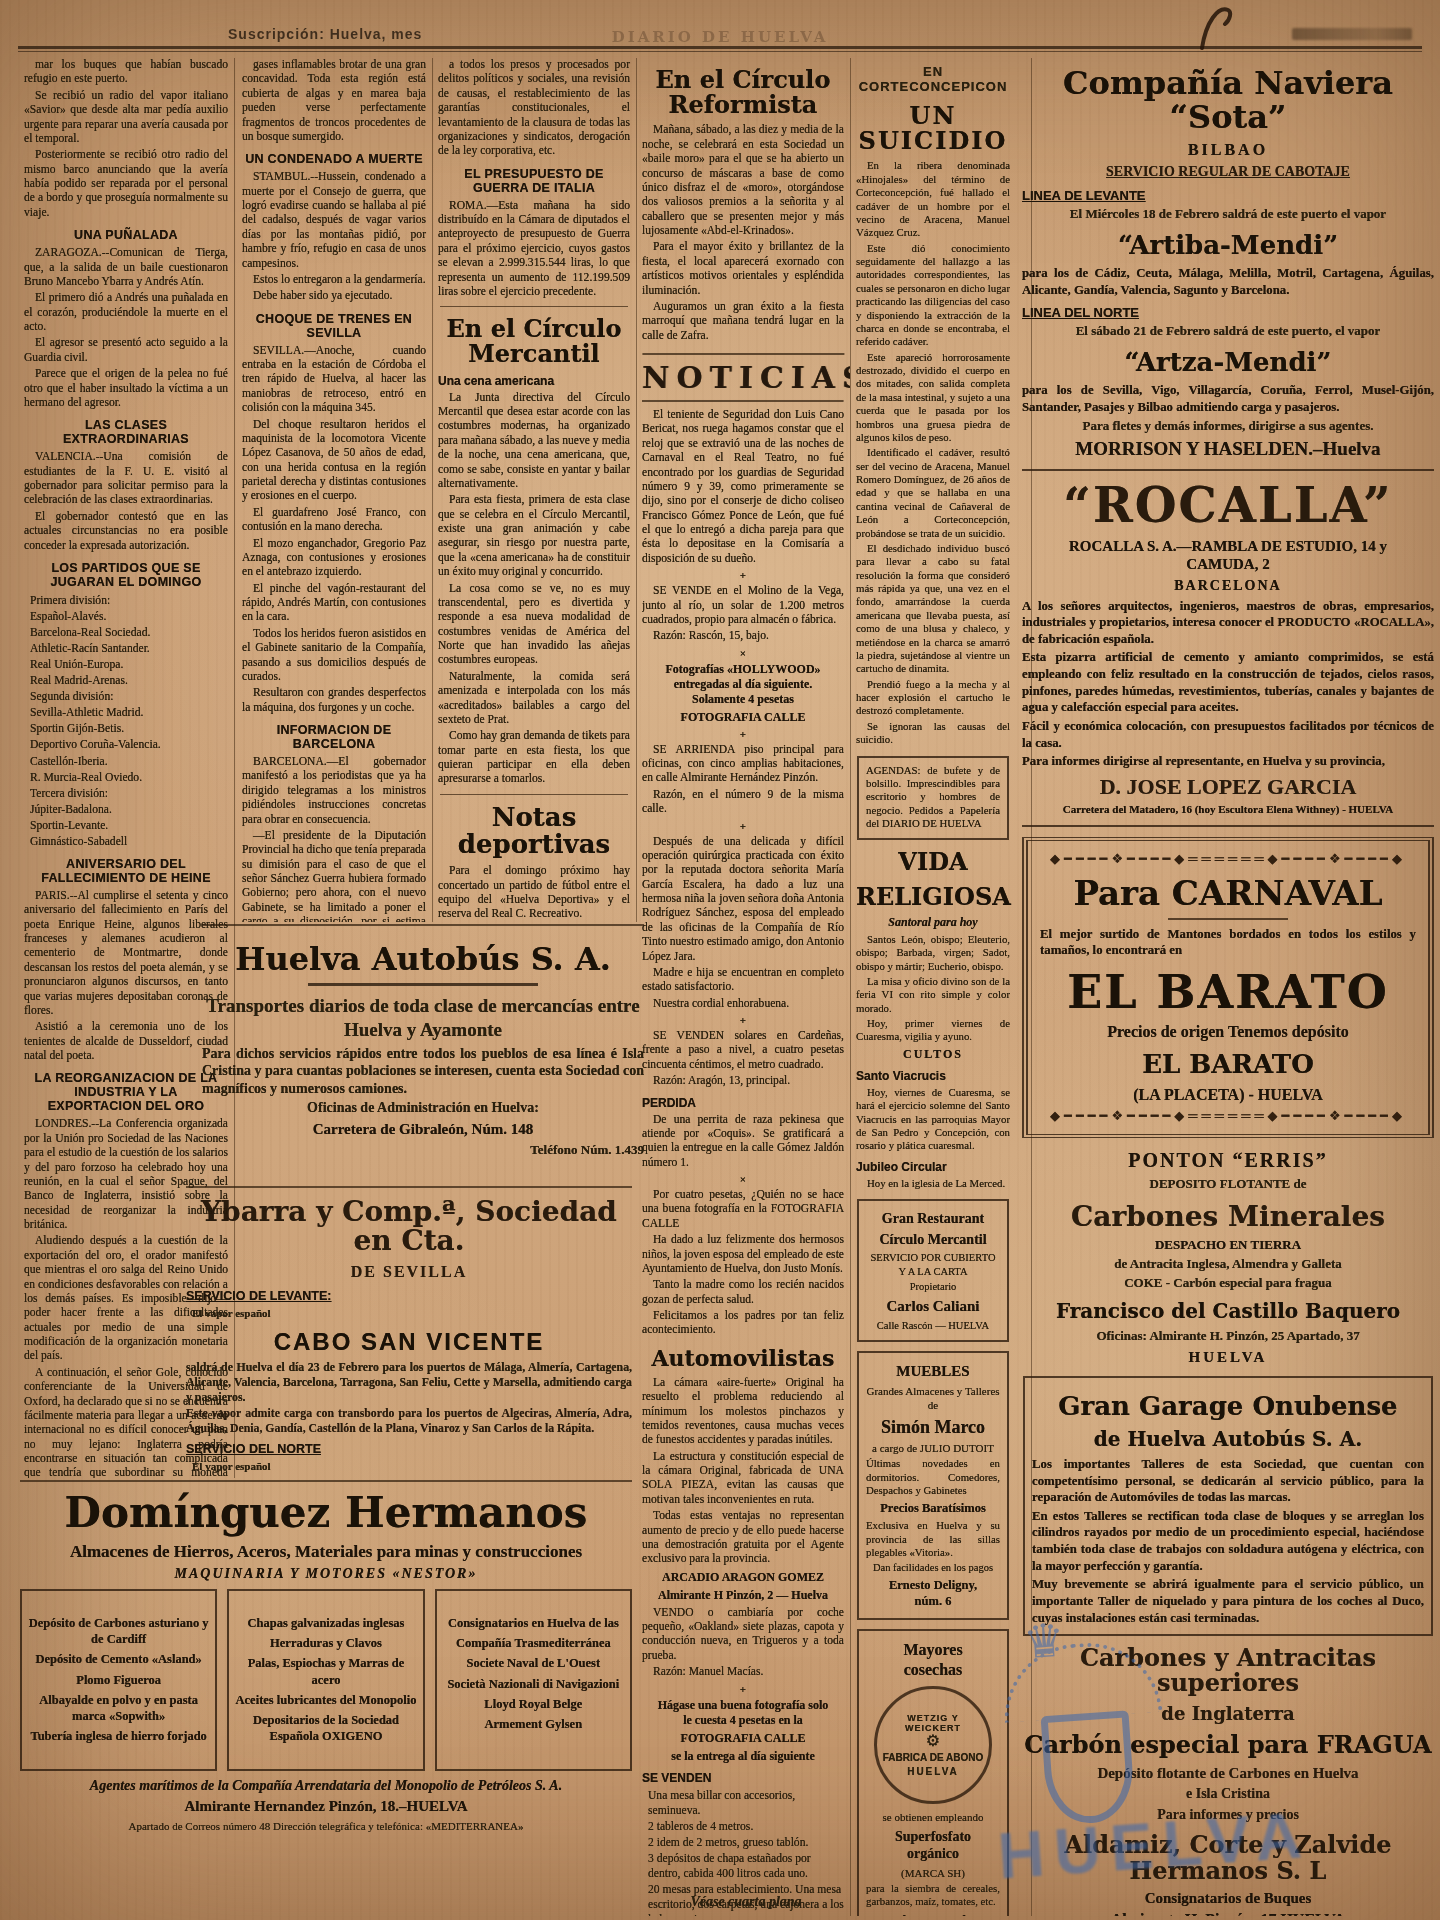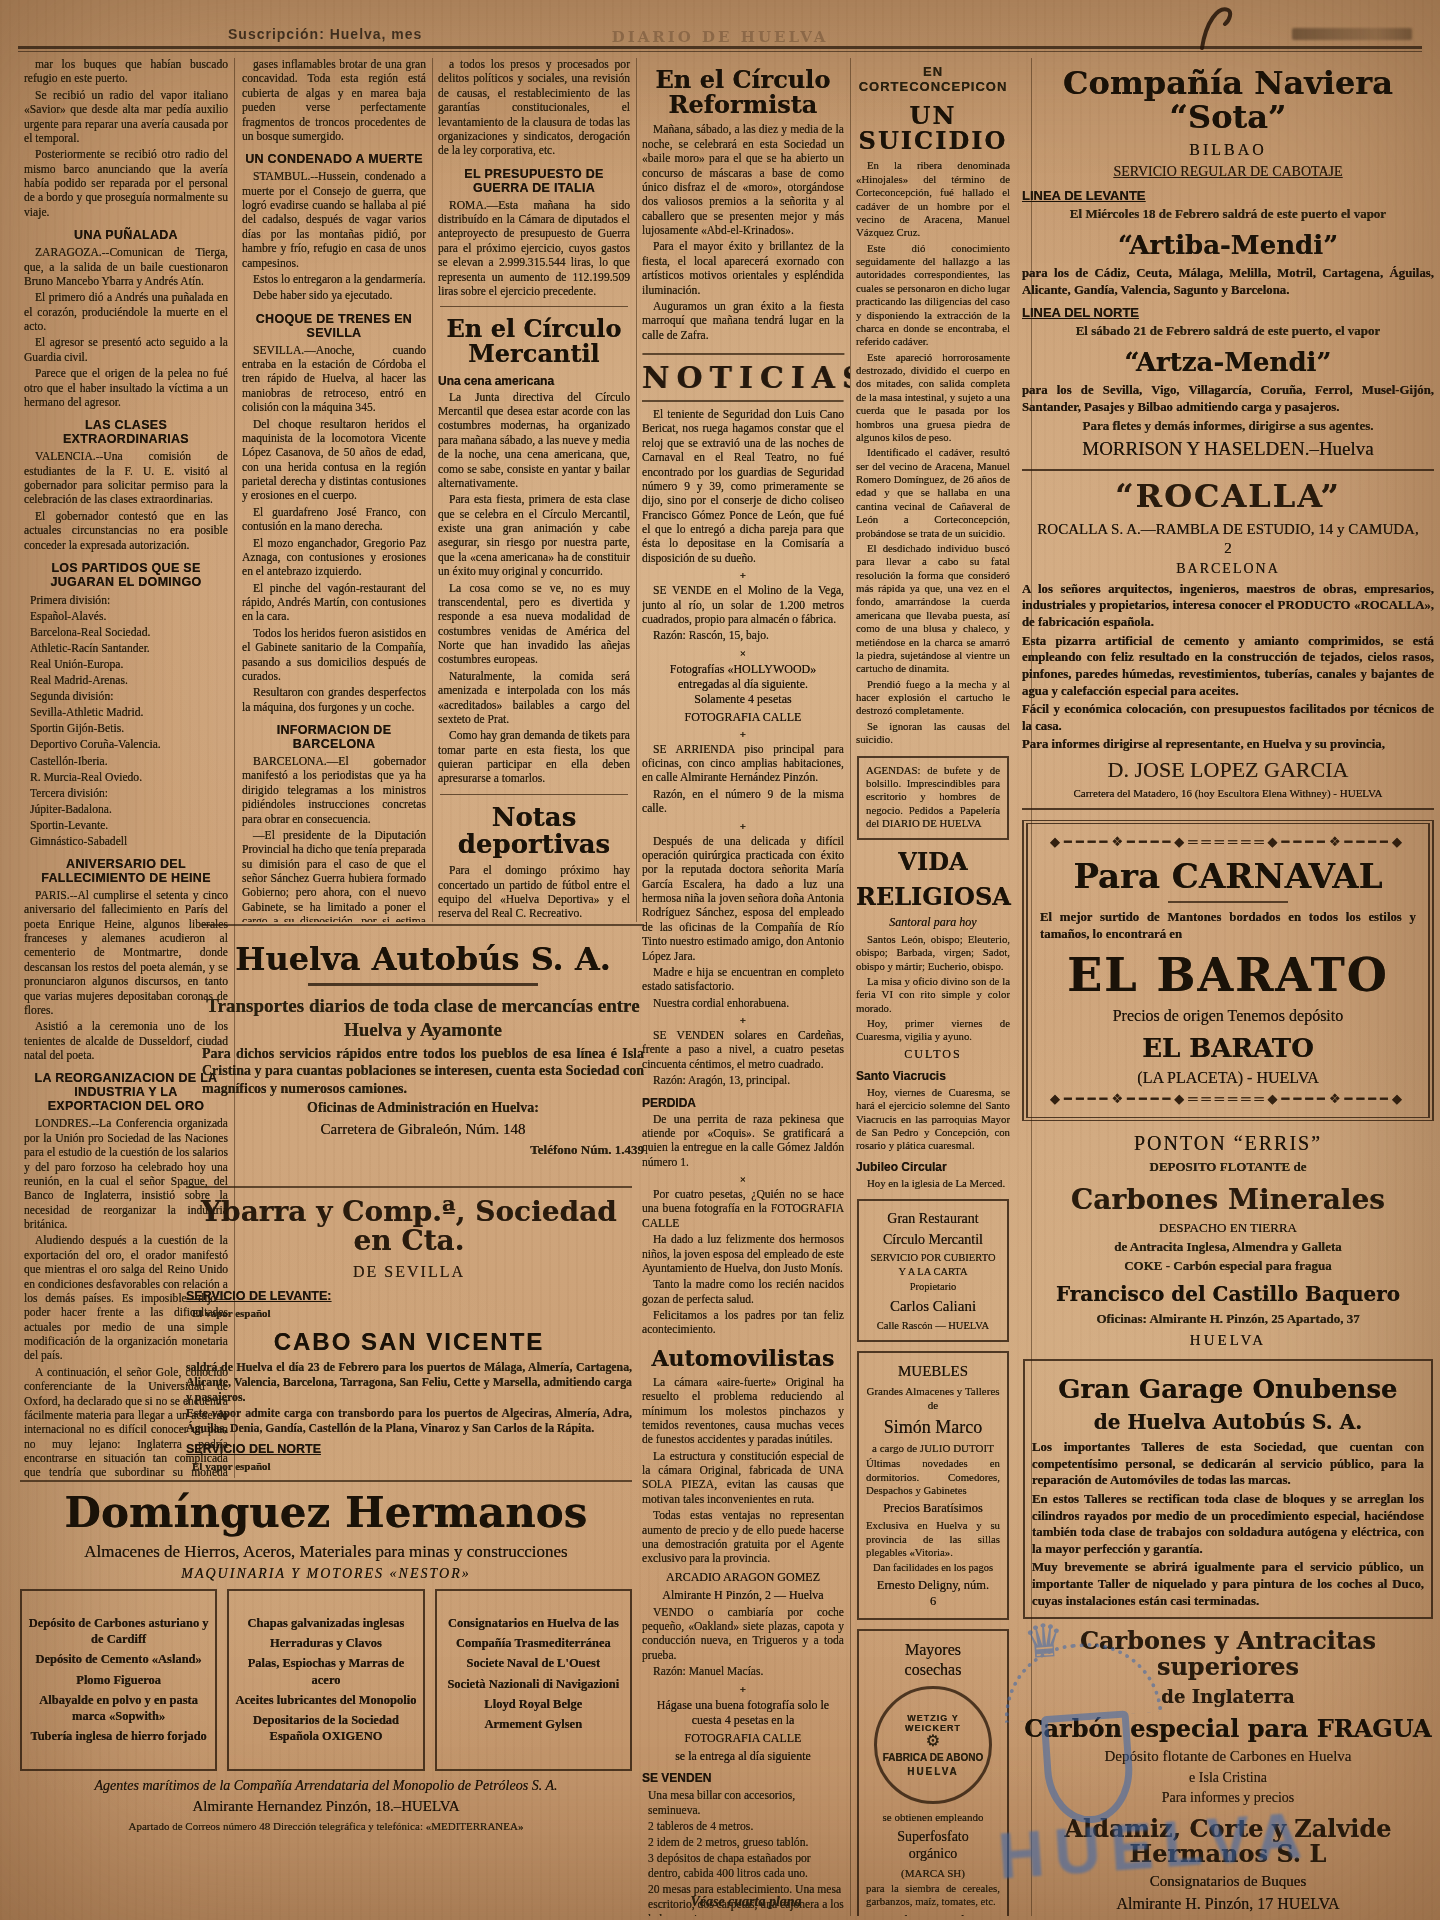--- a/index.html
+++ b/index.html
@@ -25,42 +25,42 @@
   #mh-rule{position:absolute;left:18px;top:46px;width:1404px;border-top:3px solid rgba(40,26,12,.75);
     border-bottom:1px solid rgba(40,26,12,.6);height:2px;filter:blur(.3px);}
   #ink-mark{position:absolute;left:1198px;top:4px;width:40px;height:46px;}
   
   .h{font:bold 12.5px "Liberation Sans",sans-serif;text-align:center;margin:8px 2px 4px;letter-spacing:.3px;color:#1d140a;}
   .sh{font:bold 12px "Liberation Sans",sans-serif;margin:7px 0 3px;color:#1d140a;}
   .kick{font:bold 13px "Liberation Sans",sans-serif;text-align:center;margin:6px 0 0;letter-spacing:1px;}
   .p{font-size:11.6px;line-height:1.24;text-align:justify;text-indent:11px;margin:0 0 2px;}
   .pl{font-size:11.6px;line-height:1.3;margin:0 0 1px;padding-left:6px;}
   .ctr{font-size:11.6px;line-height:1.3;text-align:center;margin:2px 0;}
-  .cb{font-weight:normal;text-align:center;font-size:12px;line-height:1.25;margin:3px 10px;color:#1d140a;}
+  .cb{font-weight:bold;text-align:center;font-size:12px;line-height:1.25;margin:3px 10px;color:#1d140a;}
   .bh{font-family:"DejaVu Serif",serif;font-weight:bold;text-align:center;font-size:21px;line-height:1.05;margin:9px 0 6px;color:#1a1208;}
   .sep{font-weight:bold;text-align:center;margin:3px 0;font-size:11px;}
   .rl{border-top:1px solid rgba(55,36,16,.7);margin:7px 2px;}
   .rlh{border-top:2px solid rgba(45,28,12,.8);margin:8px 0;filter:blur(.2px);}
   .ornate{font-family:"DejaVu Serif",serif;font-weight:bold;font-size:30px;letter-spacing:7px;text-align:center;
     margin:10px 0 6px;padding:5px 0;border-top:2px solid rgba(45,28,12,.7);border-bottom:2px solid rgba(45,28,12,.7);
     color:rgba(28,18,8,.82);filter:blur(.35px);transform:skewX(-1deg);}
   .box{border:2px solid rgba(45,28,12,.8);padding:6px 7px;margin:9px 1px;}
   .row{display:flex;align-items:stretch;gap:10px;margin:6px 0;}
   .cell{flex:1;border:2px solid rgba(45,28,12,.8);padding:20px 6px;}
   .cellline{font-size:12.5px;font-weight:bold;text-align:center;line-height:1.3;margin:4px 0;color:#20160b;}
   .logo{width:104px;height:104px;border:3px solid rgba(45,28,12,.8);border-radius:50%;margin:6px auto;
     display:flex;flex-direction:column;justify-content:center;align-items:center;text-align:center;padding:4px;}
   .logo .lg-top{font:bold 9px "Liberation Sans",sans-serif;letter-spacing:1px;}
   .logo .lg-mid{font:bold 10px "Liberation Sans",sans-serif;margin:3px 0;}
   .logo .lg-gear{font-size:16px;line-height:1;}
   .logo .lg-bot{font:bold 10px "Liberation Sans",sans-serif;letter-spacing:2px;}
   
   .fs10{font-size:10.5px}.fs11{font-size:11px}.fs12{font-size:12.5px}.fs13{font-size:13px}.fs14{font-size:14px}
   .fs15{font-size:15px}.fs16{font-size:16px}.fs17{font-size:17px}.fs18{font-size:18px}.fs19{font-size:19px}
-  .fs20{font-size:20px}.fs22{font-size:22px}.fs24{font-size:24px}.fs26{font-size:26px}.fs28{font-size:28px}.fs32{font-size:32px}.fs34{font-size:34px}.fs40{font-size:32px}.fs42{font-size:42px}.fs46{font-size:46px}
+  .fs20{font-size:20px}.fs22{font-size:22px}.fs24{font-size:24px}.fs26{font-size:26px}.fs28{font-size:28px}.fs32{font-size:32px}.fs34{font-size:34px}.fs40{font-size:48px}.fs42{font-size:42px}.fs46{font-size:46px}
   .sans{font-family:Liberation Sans, sans-serif;}
   .it{font-style:italic;}
   .bold{font-weight:bold;}
   .lsp{letter-spacing:3px;}.lsp2{letter-spacing:2px;}
   .ulx{text-decoration:underline;}
   .tr{text-align:right;font-weight:bold;font-size:13px;margin:2px 0;}
   .smudge{color:rgba(32,21,9,.78);filter:blur(.45px);}
   .noind{text-indent:0;}
   .ornrow{text-align:center;letter-spacing:4px;font-size:13px;color:rgba(45,28,12,.8);margin:2px 0;overflow:hidden;white-space:nowrap;}
   .fancy{border:4px double rgba(45,28,12,.8);border-left-width:6px;border-right-width:6px;padding:8px 12px;margin:10px 0;}

